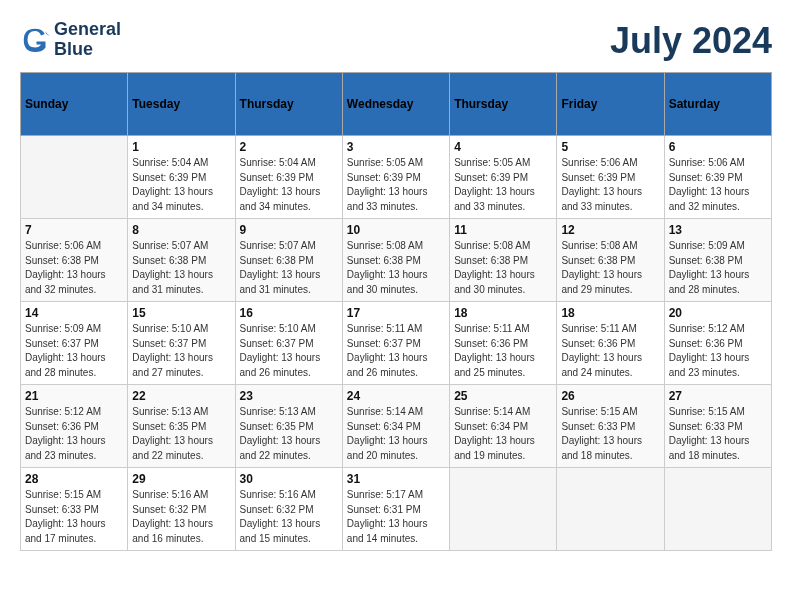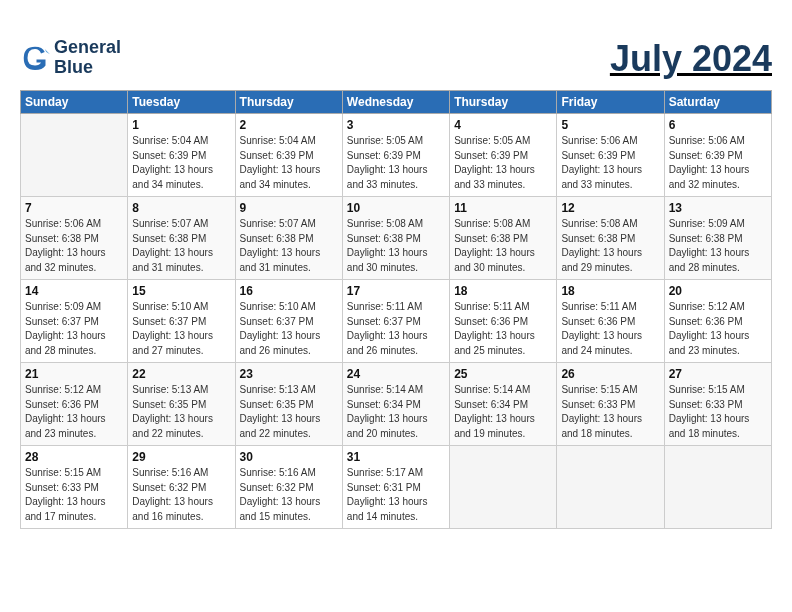--- a/index.html
+++ b/index.html
@@ -8,58 +8,56 @@
       background: #fff;
       width: 792px;
       min-height: 612px;
       padding: 20px;
     }
     .header {
       display: flex;
       justify-content: space-between;
       align-items: flex-start;
       margin-bottom: 10px;
-      margin-top: 18px;
     }
     .logo {
       display: flex;
       align-items: center;
       gap: 4px;
     }
     .logo-text {
       font-size: 18px;
       font-weight: bold;
       color: #1a3a5c;
       line-height: 1.1;
     }
     .logo-icon {
       width: 30px;
       height: 30px;
     }
     .title-block {
-      text-decoration: underline;
     }
     .month-title {
       font-size: 36px;
       font-weight: bold;
       color: #1a3a5c;
     }
     .location-title {
       font-size: 16px;
       color: #333;
     }
     table {
       width: 100%;
       border-collapse: collapse;
       font-size: 11px;
     }
     thead tr th {
       background-color: #2a6db5;
-      color: #ffffff;
-      padding: 4px 4px;
+      color: #000000;
+      padding: 24px 4px;
       text-align: left;
       font-size: 12px;
       font-weight: bold;
       border: 1px solid #aaa;
     }
     tbody tr td {
       border: 1px solid #ccc;
       vertical-align: top;
       padding: 4px 4px;
       width: 14.28%;

